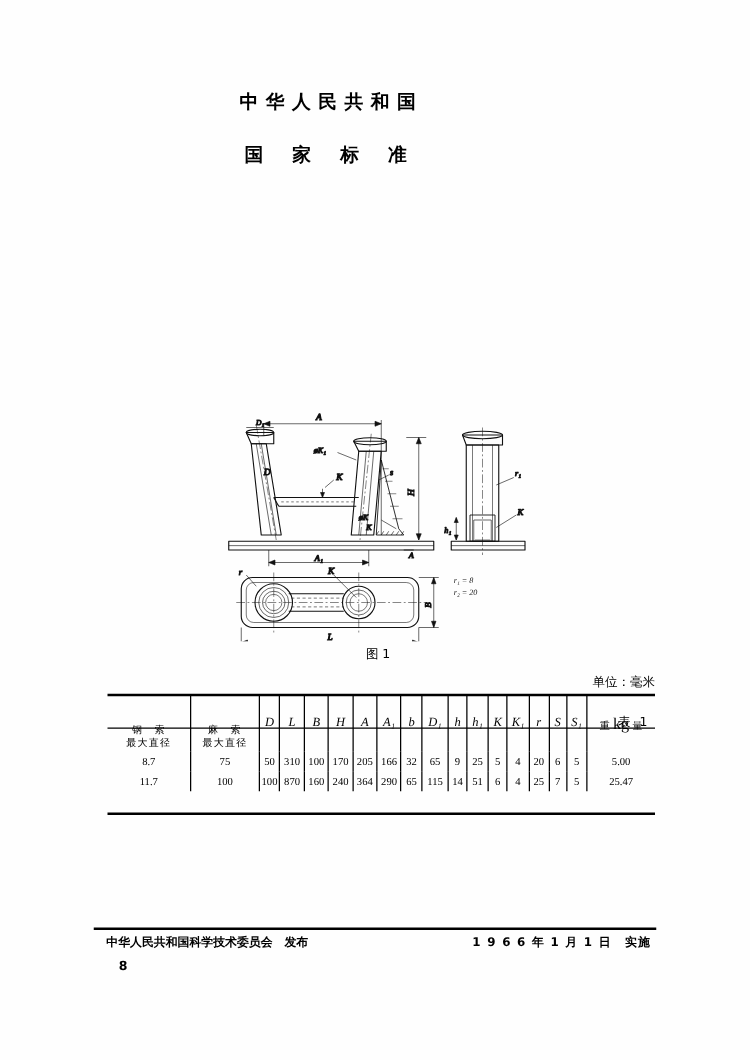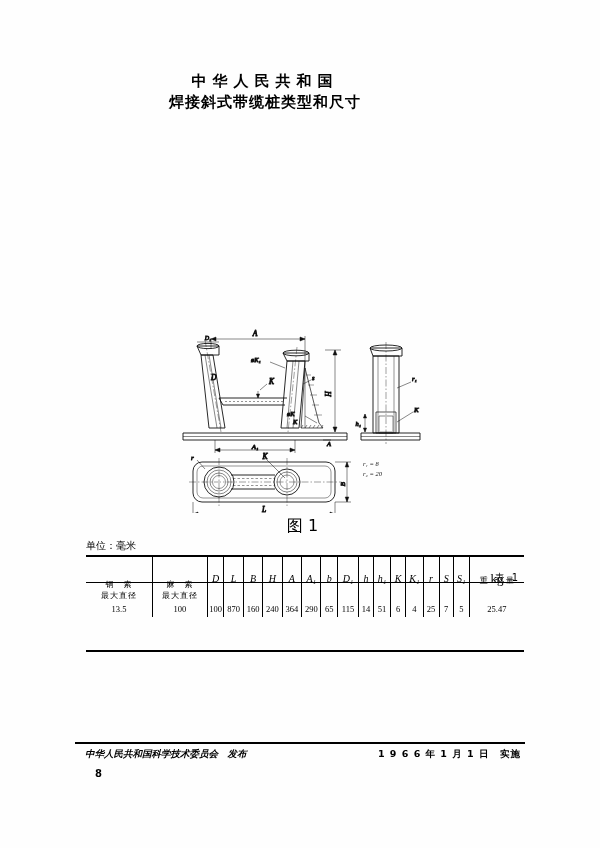--- a/index.html
+++ b/index.html
@@ -27,21 +27,21 @@
     position: absolute;
     left: 150px; top: 72px;
     width: 230px;
     text-align: center;
   }
   .hdr-line1 {
     font-size: 15px;
     font-weight: bold;
     letter-spacing: 6px;
     font-family: "DejaVu Sans", sans-serif;
-    margin-bottom: 2px;
+    margin-bottom: 24px;
   }
   .hdr-line2 {
     font-size: 15px;
     font-weight: bold;
     letter-spacing: 9px;
     font-family: "DejaVu Sans", sans-serif;
     margin-bottom: 22px;
   }
   .hdr-title {
     font-size: 15px;
@@ -86,36 +86,36 @@
     left: 175px; top: 328px;
     width: 255px; height: 185px;
   }
   .figure svg { display: block; }
 
   .fig-caption {
     position: absolute;
     left: 175px; top: 516px;
     width: 255px;
     text-align: center;
-    font-size: 16px;
+    font-size: 10px;
     font-family: "DejaVu Sans", sans-serif;
   }
 
   
   .unit-line {
     position: absolute;
     left: 86px; top: 539px;
     width: 438px;
     font-size: 10px;
     font-family: "DejaVu Sans", sans-serif;
   }
   .unit-center {
     position: absolute;
     left: 0; right: 0;
-    text-align: left;
+    text-align: right;
   }
   .unit-right {
     position: absolute;
     right: 4px;
     letter-spacing: 2px;
     margin-top: 32px;
   }
 
   
   .tbl-wrap {
@@ -189,38 +189,38 @@
     border-top: 2px solid #000;
   }
   .footer {
     position: absolute;
     left: 75px; top: 748px;
     width: 450px;
     font-size: 9.5px;
     font-family: "DejaVu Sans", sans-serif;
     font-weight: bold;
   }
-  .foot-left { position: absolute; left: 10px; top: 0; font-style: italic; }
+  .foot-left { position: absolute; left: 10px; top: 0; }
   .foot-right { position: absolute; right: 4px; top: 0; letter-spacing: 1px; }
   .pageno {
     position: absolute;
     left: 95px; top: 768px;
     font-size: 10px;
     font-weight: bold;
     font-family: "DejaVu Sans", sans-serif;
   }
 </style>
 </head>
 <body>
 
 <div class="page">
 
   <div class="hdr">
     <div class="hdr-line1">中华人民共和国</div>
-    <div class="hdr-title">焊接斜式带缆桩类型和尺寸</div>
+    <div class="hdr-line2">国 家 标 准</div>
   </div>
 
 
 
   <div class="figure">
     <svg width="255" height="185" viewBox="0 0 255 185">
       <g fill="none" stroke="#111" stroke-width="0.9" stroke-linejoin="round">
 
         <path d="M8,105 L172,105 L172,112 L8,112 Z"></path>
         <line x1="8" y1="108.5" x2="172" y2="108.5" stroke-width="0.5"></line>
@@ -458,21 +458,41 @@
             <span class="wt-hdr">
               <span>重</span>
               <span class="kg">kg</span>
               <span>量</span>
             </span>
           </th>
         </tr>
       </thead>
       <tbody>
         <tr class="drow">
-          <td class="edge-l">13.5</td>
+          <td class="edge-l">8.7</td>
+          <td>75</td>
+          <td>50</td>
+          <td>310</td>
+          <td>100</td>
+          <td>170</td>
+          <td>205</td>
+          <td>166</td>
+          <td>32</td>
+          <td>65</td>
+          <td>9</td>
+          <td>25</td>
+          <td>5</td>
+          <td>4</td>
+          <td>20</td>
+          <td>6</td>
+          <td>5</td>
+          <td class="edge-r">5.00</td>
+        </tr>
+        <tr class="drow">
+          <td class="edge-l">11.7</td>
           <td>100</td>
           <td>100</td>
           <td>870</td>
           <td>160</td>
           <td>240</td>
           <td>364</td>
           <td>290</td>
           <td>65</td>
           <td>115</td>
           <td>14</td>

